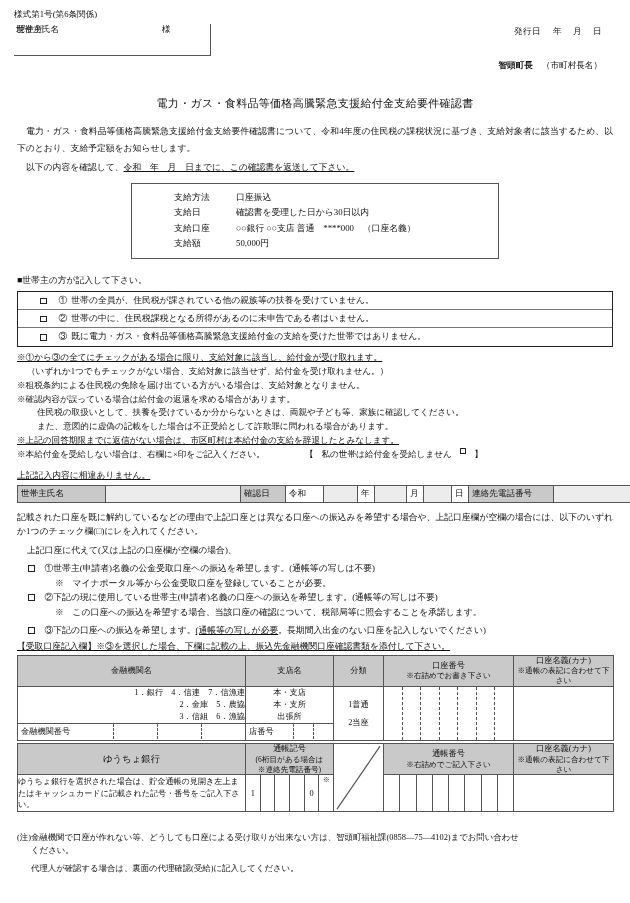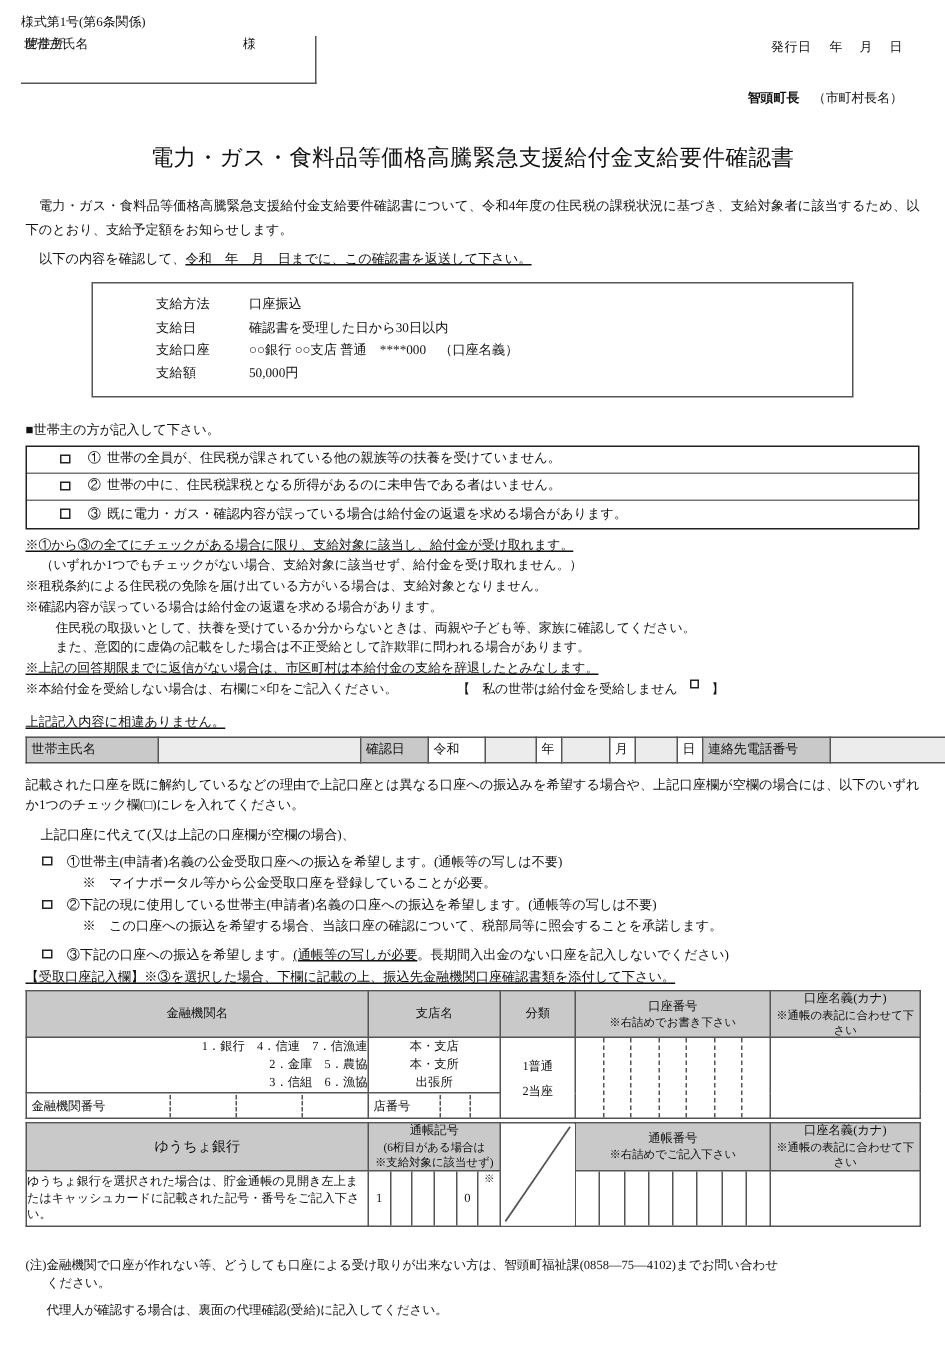--- a/index.html
+++ b/index.html
@@ -64,21 +64,21 @@
   .issue .y { margin-right: 11px; }
   .issue .m { margin-right: 11px; }
 
   .mayor {
     position: absolute; right: 14px; top: 36px;
   }
   .mayor .mname { margin-right: 9px; font-weight: bold; }
 
   .doc-title {
     text-align: center;
-    font-size: 15px;
+    font-size: 11px;
     margin-top: 14px;
     letter-spacing: 0.3px;
   }
 
   
   .body-wrap { padding: 0 17px; }
   .para {
     margin-top: 13px;
     text-indent: 9px;
     line-height: 1.85;
@@ -87,21 +87,21 @@
   }
   .para2 {
     margin-top: 6px;
     text-indent: 9px;
     font-size: 8.8px;
   }
 
   
   .paybox {
     margin: 9px auto 16px auto;
-    width: 508px;
+    width: 368px;
     border: 1px solid #555;
     box-sizing: border-box;
     padding: 6px 0 7px 0;
   }
   .payrow { display: flex; font-size: 8.8px; line-height: 1.75; padding-left: 42px; }
   .payrow .k {
     width: 62px;
     display: inline-block;
     letter-spacing: 0.2px;
   }
@@ -309,21 +309,21 @@
         <span>世帯の全員が、住民税が課されている他の親族等の扶養を受けていません。</span>
       </div>
       <div class="crow">
         <span class="cb"></span>
         <span class="num">②</span>
         <span>世帯の中に、住民税課税となる所得があるのに未申告である者はいません。</span>
       </div>
       <div class="crow">
         <span class="cb"></span>
         <span class="num">③</span>
-        <span>既に電力・ガス・確認内容が誤っている場合は給付金の返還を求める場合があります。</span>
+        <span>既に電力・ガス・食料品等価格高騰緊急支援給付金の支給を受けた世帯ではありません。</span>
       </div>
     </div>
 
     <div class="notes">
       <div class="n"><span class="u">※①から③の全てにチェックがある場合に限り、支給対象に該当し、</span><span class="u">給付金が受け取れます。</span></div>
       <div class="n ind1">（いずれか1つでもチェックがない場合、支給対象に該当せず、給付金を受け取れません。）</div>
       <div class="n">※租税条約による住民税の免除を届け出ている方がいる場合は、支給対象となりません。</div>
       <div class="n">※確認内容が誤っている場合は給付金の返還を求める場合があります。</div>
       <div class="n ind2">住民税の取扱いとして、扶養を受けているか分からないときは、両親や子ども等、家族に確認してください。</div>
       <div class="n ind2">また、意図的に虚偽の記載をした場合は不正受給として詐欺罪に問われる場合があります。</div>
@@ -476,21 +476,21 @@
           <col style="width:50px">
         <col style="width:130px">
           <col style="width:100px">
       </colgroup>
       <tbody>
           <tr>
         <td class="bk-head yucho-lbl">ゆうちょ銀行</td>
         <td class="bk-head">
           <span>通帳記号</span>
           <span class="sm">(6桁目がある場合は</span>
-          <span class="sm">※支給対象に該当せず)</span>
+          <span class="sm">※連絡先電話番号)</span>
         </td>
         <td class="slash-cell" rowspan="2">
           <svg viewBox="0 0 50 62" preserveAspectRatio="none" aria-hidden="true">
             <line x1="3" y1="60" x2="47" y2="2" stroke="#555" stroke-width="1.2"></line>
           </svg>
         </td>
         <td class="bk-head">
           <span>通帳番号</span>
           <span class="sm">※右詰めでご記入下さい</span>
         </td>

